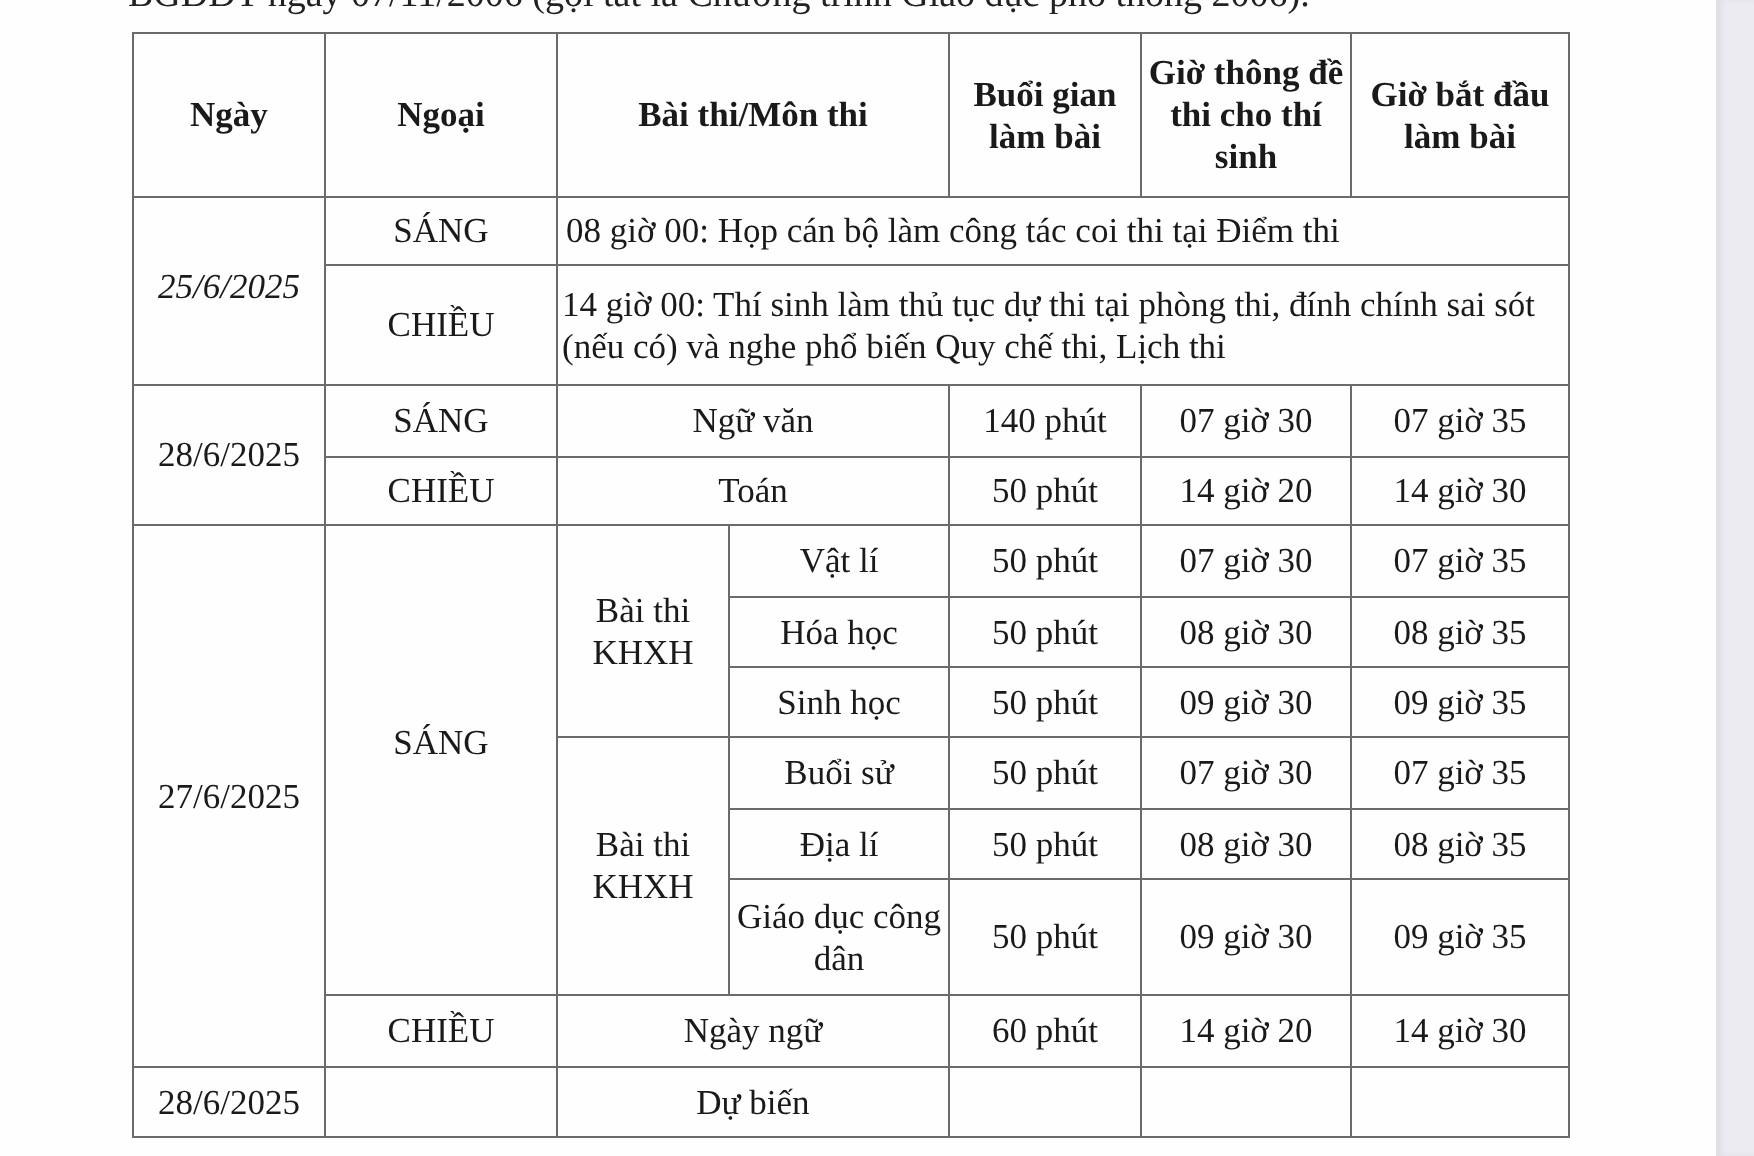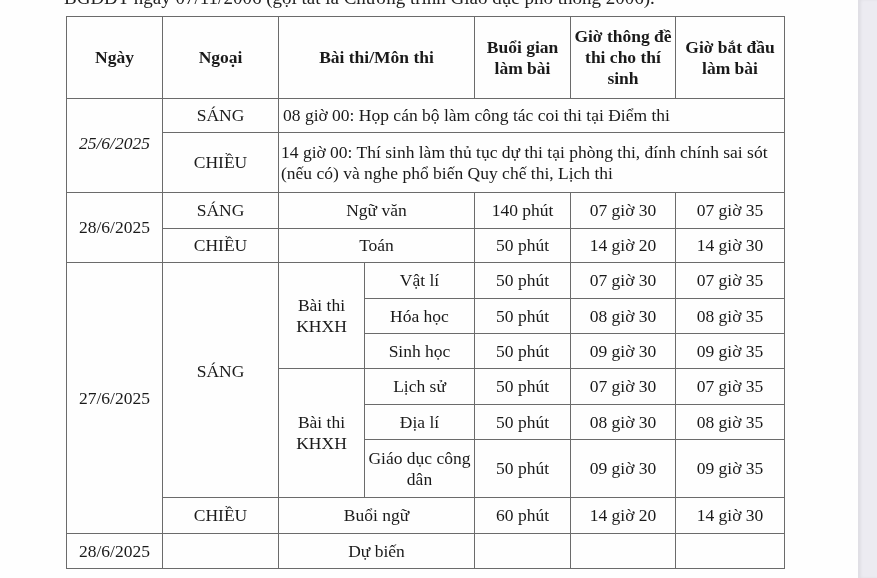--- a/index.html
+++ b/index.html
@@ -109,41 +109,41 @@
       </tr>
       <tr style="height:35px">
         <td>Sinh học</td>
         <td>50 phút</td>
         <td class="b">09 giờ 30</td>
         <td class="b">09 giờ 35</td>
       </tr>
 
       <tr style="height:36px">
         <td rowspan="3">Bài thi KHXH</td>
-        <td>Lịch sử</td>
+        <td>Buổi sử</td>
         <td>50 phút</td>
         <td class="b">07 giờ 30</td>
         <td class="b">07 giờ 35</td>
       </tr>
       <tr style="height:35px">
         <td>Địa lí</td>
         <td>50 phút</td>
         <td class="b">08 giờ 30</td>
         <td class="b">08 giờ 35</td>
       </tr>
       <tr style="height:58px">
         <td>Giáo dục công dân</td>
         <td>50 phút</td>
         <td class="b">09 giờ 30</td>
         <td class="b">09 giờ 35</td>
       </tr>
 
       <tr style="height:36px">
         <td>CHIỀU</td>
-        <td colspan="2">Buổi ngữ</td>
+        <td colspan="2">Ngày ngữ</td>
         <td>60 phút</td>
         <td class="b">14 giờ 20</td>
         <td class="b">14 giờ 30</td>
       </tr>
 
       <tr style="height:35px">
         <td>28/6/2025</td>
         <td></td>
         <td colspan="2">Dự biến</td>
         <td></td>

